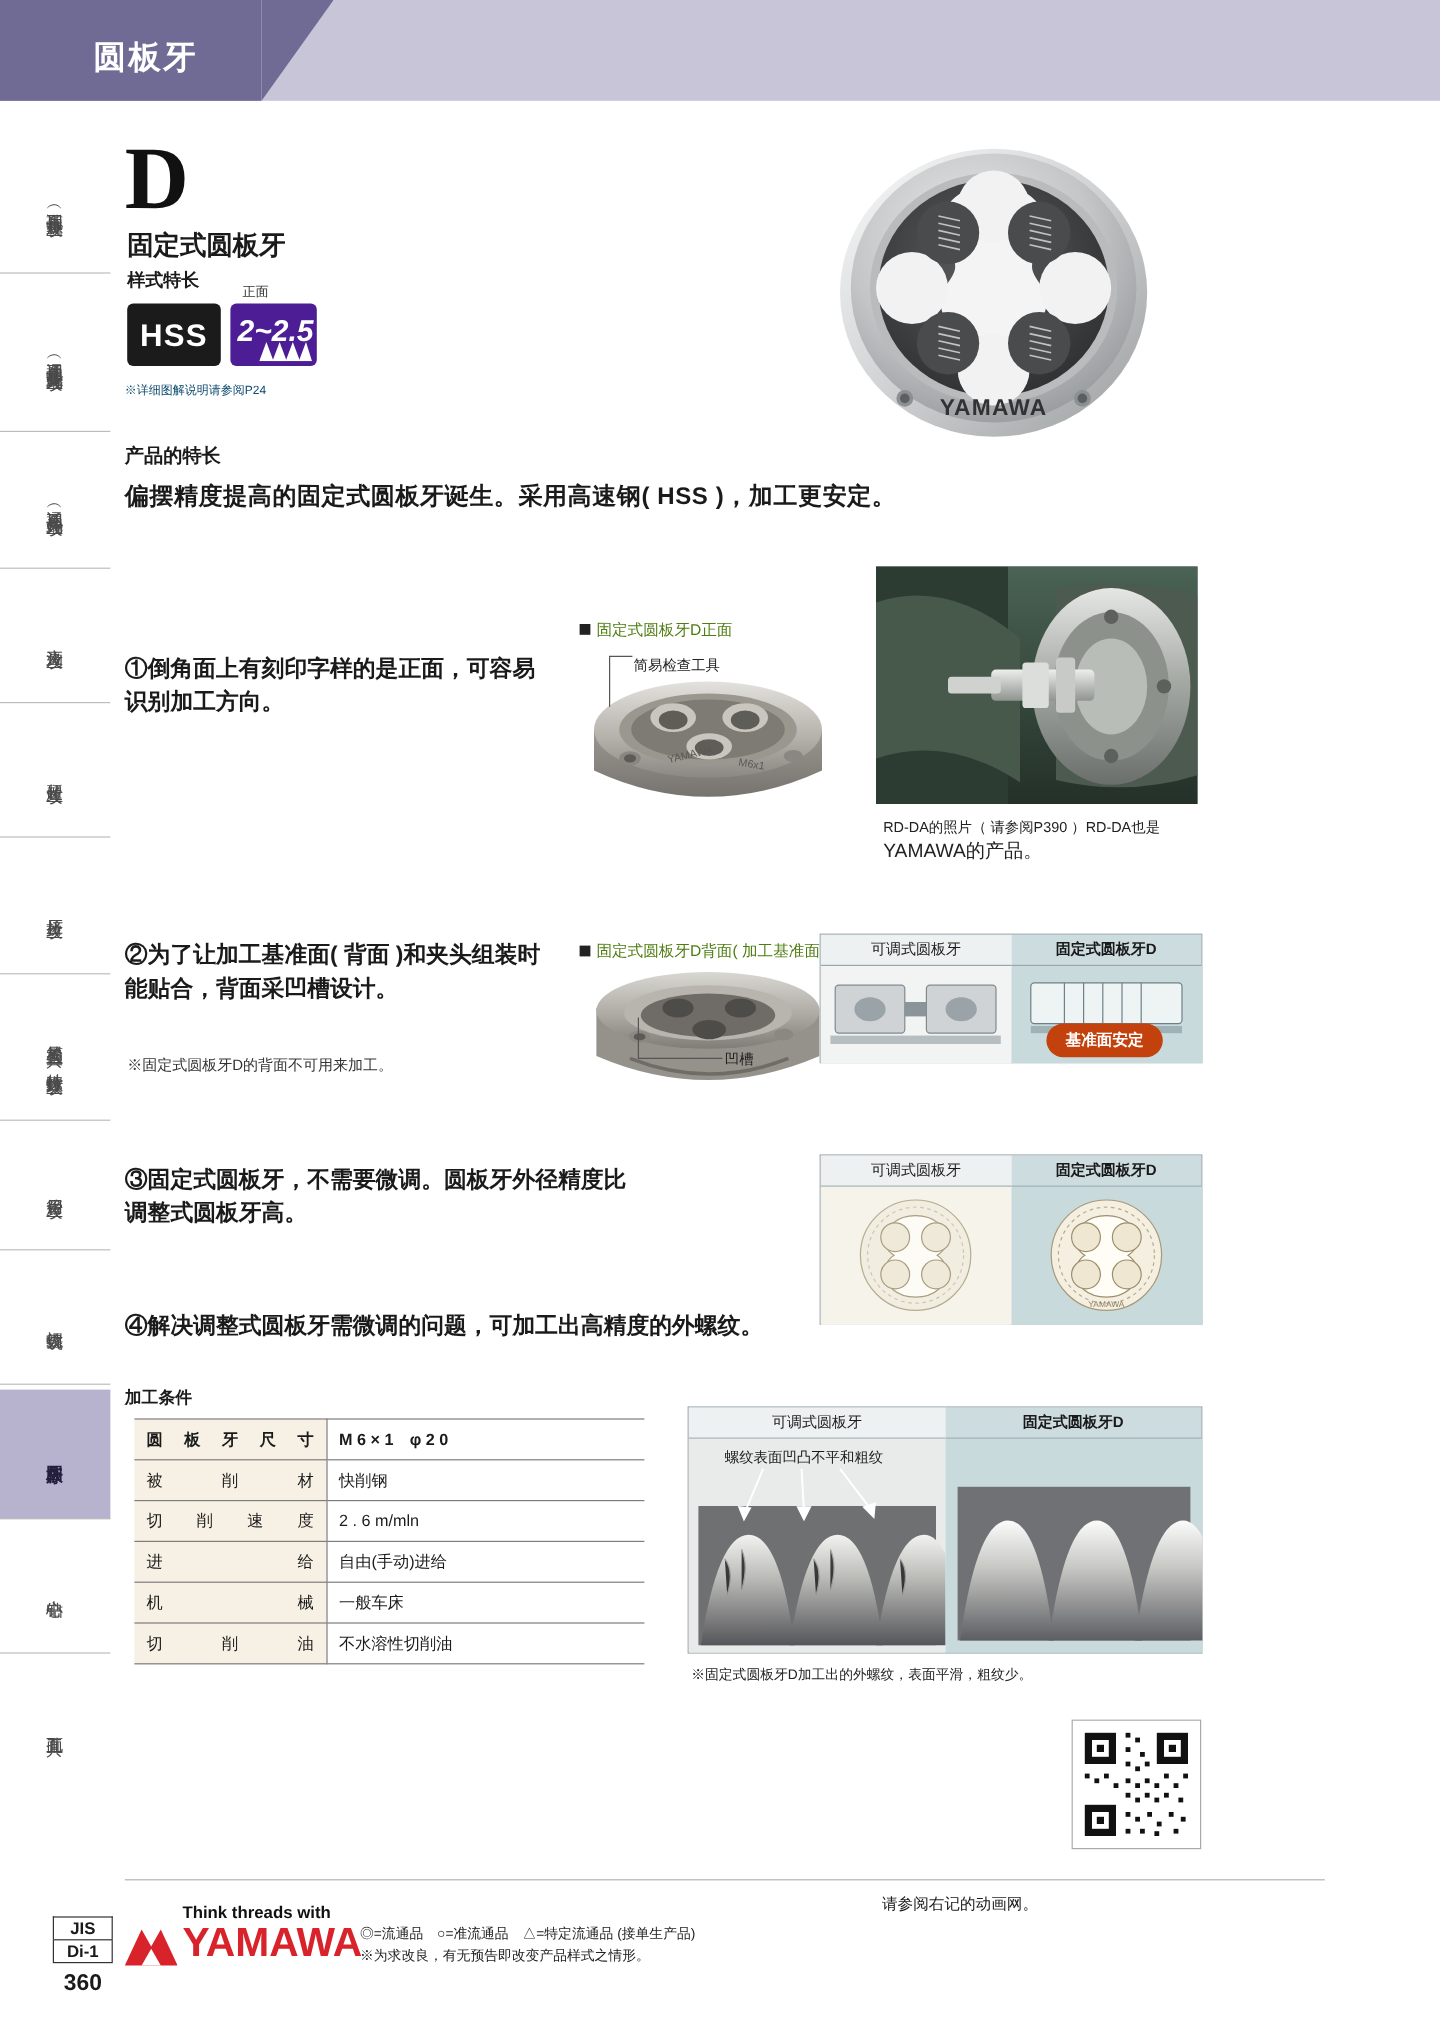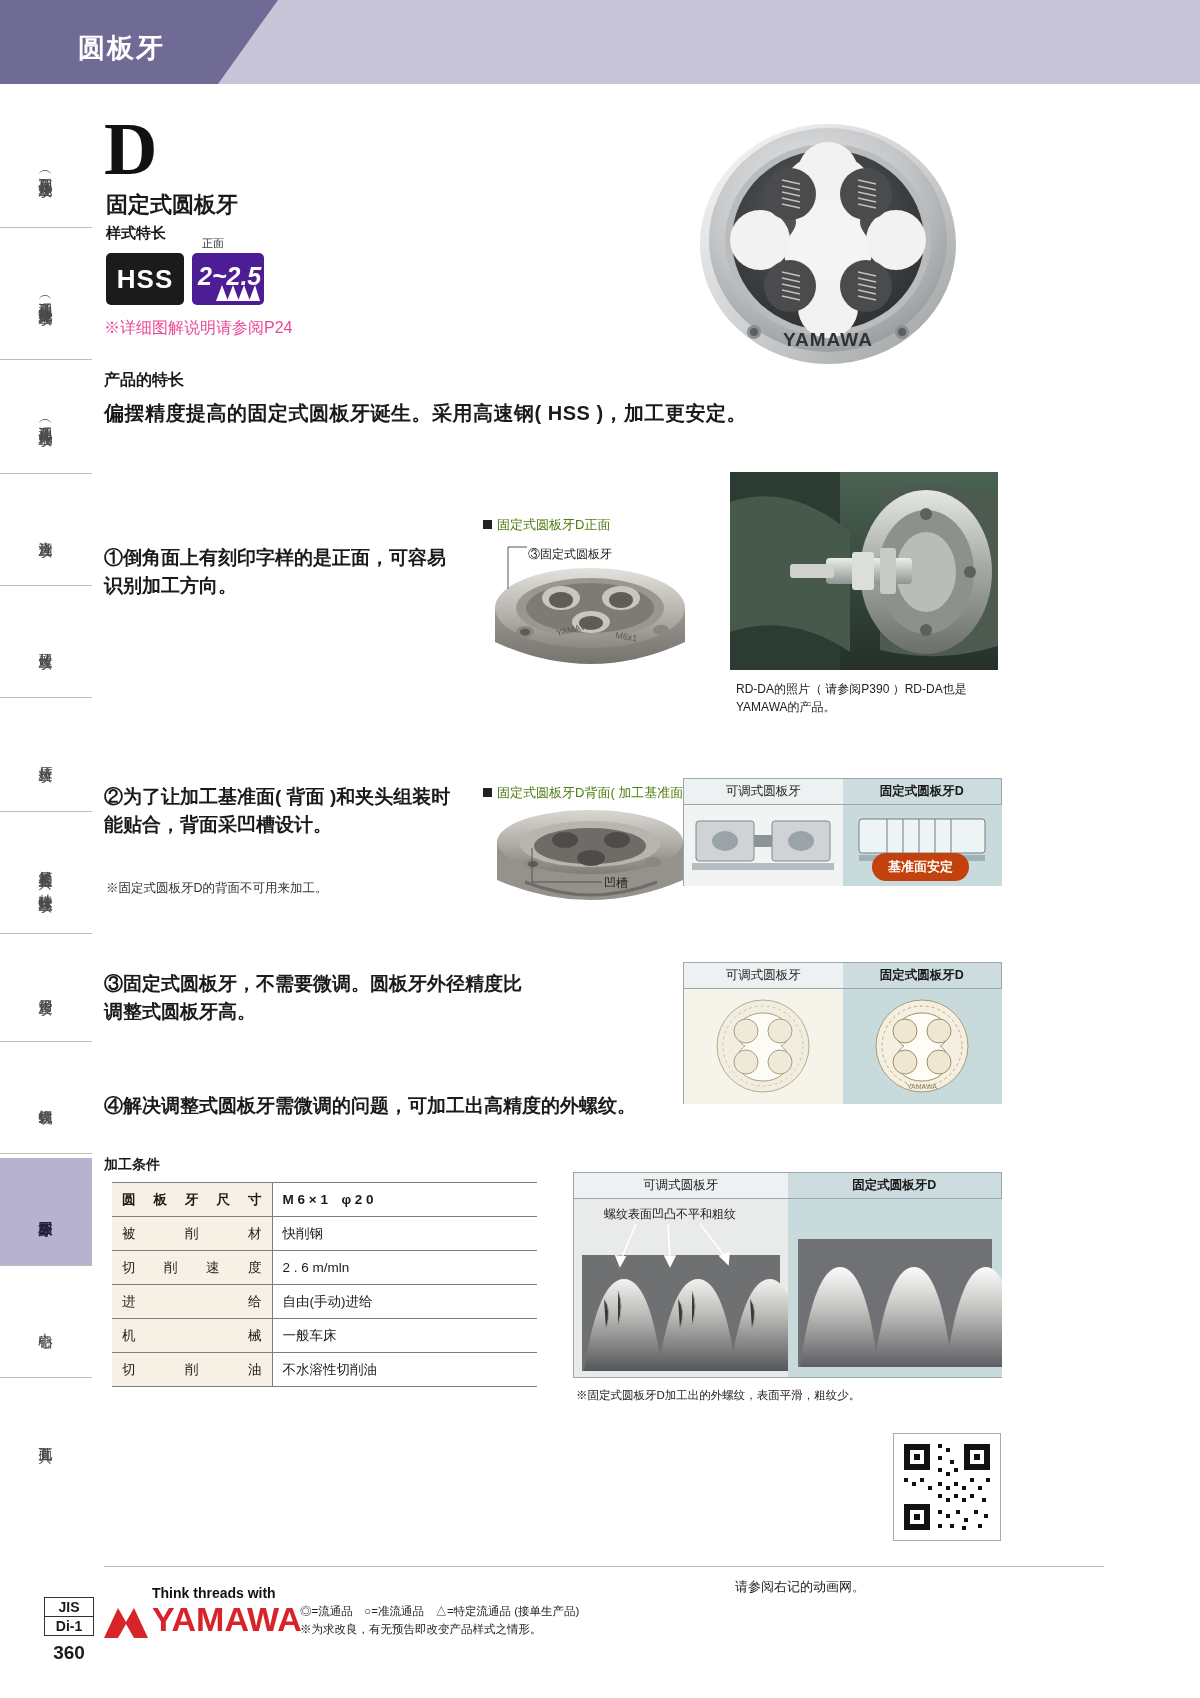--- a/index.html
+++ b/index.html
@@ -83,21 +83,21 @@
   .badge-2 {
     position:absolute; left:192px; top:253px; width:72px; height:52px;
     background:#4c1d95; color:#fff; border-radius:5px; overflow:hidden;
   }
   .badge-2 .num {
     position:absolute; left:6px; top:9px; font-size:25px; font-weight:bold;
     font-style:italic; letter-spacing:0px;
   }
   .badge-2 .teeth { position:absolute; right:4px; bottom:4px; }
   .note-p24 {
-    position:absolute; left:104px; top:318px; font-size:16px; color:#ec4899;
+    position:absolute; left:104px; top:318px; font-size:10px; color:#0c4a6e;
   }
 
   
   .die-photo {
     position:absolute; left:690px; top:110px; width:275px; height:258px;
   }
 
   
   .feat-h {
     position:absolute; left:104px; top:370px; font-size:16px; font-weight:bold;
@@ -281,21 +281,21 @@
 </div>
 
 <div class="feat-h">产品的特长</div>
 <div class="feat-sub">偏摆精度提高的固定式圆板牙诞生。采用高速钢( HSS )，加工更安定。</div>
 
 <div class="pt" style="left:104px; top:512px; width:350px;margin-top:32px;">①倒角面上有刻印字样的是正面，可容易识别加工方向。</div>
 
 <div class="cap" style="left:483px; top:516px;">
   <span class="sq"></span><span>固定式圆板牙D正面</span>
 </div>
-<div class="ph-lbl" style="left:528px; top:546px;">③固定式圆板牙</div>
+<div class="ph-lbl" style="left:528px; top:546px;">简易检查工具</div>
 
 <div class="ph" style="left:465px; top:560px; width:250px; height:130px;">
   <svg width="250" height="130" viewBox="0 0 250 130">
     <defs>
       <linearGradient id="d2" x1="0" y1="0" x2="0" y2="1">
         <stop offset="0%" stop-color="#e3e1dd"></stop>
         <stop offset="60%" stop-color="#b3b0aa"></stop>
         <stop offset="100%" stop-color="#8b8883"></stop>
       </linearGradient>
       <linearGradient id="d2side" x1="0" y1="0" x2="0" y2="1">
@@ -359,21 +359,21 @@
     <rect x="122" y="80" width="22" height="38" rx="3" fill="#dcdedb"></rect>
     <rect x="150" y="76" width="16" height="46" rx="3" fill="#c7cac6"></rect>
     <rect x="60" y="92" width="44" height="14" rx="3" fill="#cfd2ce"></rect>
     <circle cx="196" cy="42" r="6" fill="#5d615c"></circle>
     <circle cx="196" cy="158" r="6" fill="#5d615c"></circle>
     <circle cx="240" cy="100" r="6" fill="#5d615c"></circle>
   </svg>
 </div>
 <div class="ftr-note" style="left:736px; top:680px; width:262px; line-height:1.5;">
   <div style="font-size:12px;">RD-DA的照片（ 请参阅P390 ）RD-DA也是</div>
-  <div style="font-size:12px;">YAMAWA的产品。</div>
+  <div style="font-size:16px;">YAMAWA的产品。</div>
 </div>
 
 <div class="pt" style="left:104px; top:783px; width:350px;">②为了让加工基准面( 背面 )和夹头组装时能贴合，背面采凹槽设计。</div>
 <div class="pt-note" style="left:106px; top:880px; width:340px;">※固定式圆板牙D的背面不可用来加工。</div>
 
 <div class="cap" style="left:483px; top:784px;">
   <span class="sq"></span><span>固定式圆板牙D背面( 加工基准面 )</span>
 </div>
 
 <div class="ph" style="left:465px; top:806px; width:250px; height:124px;">

